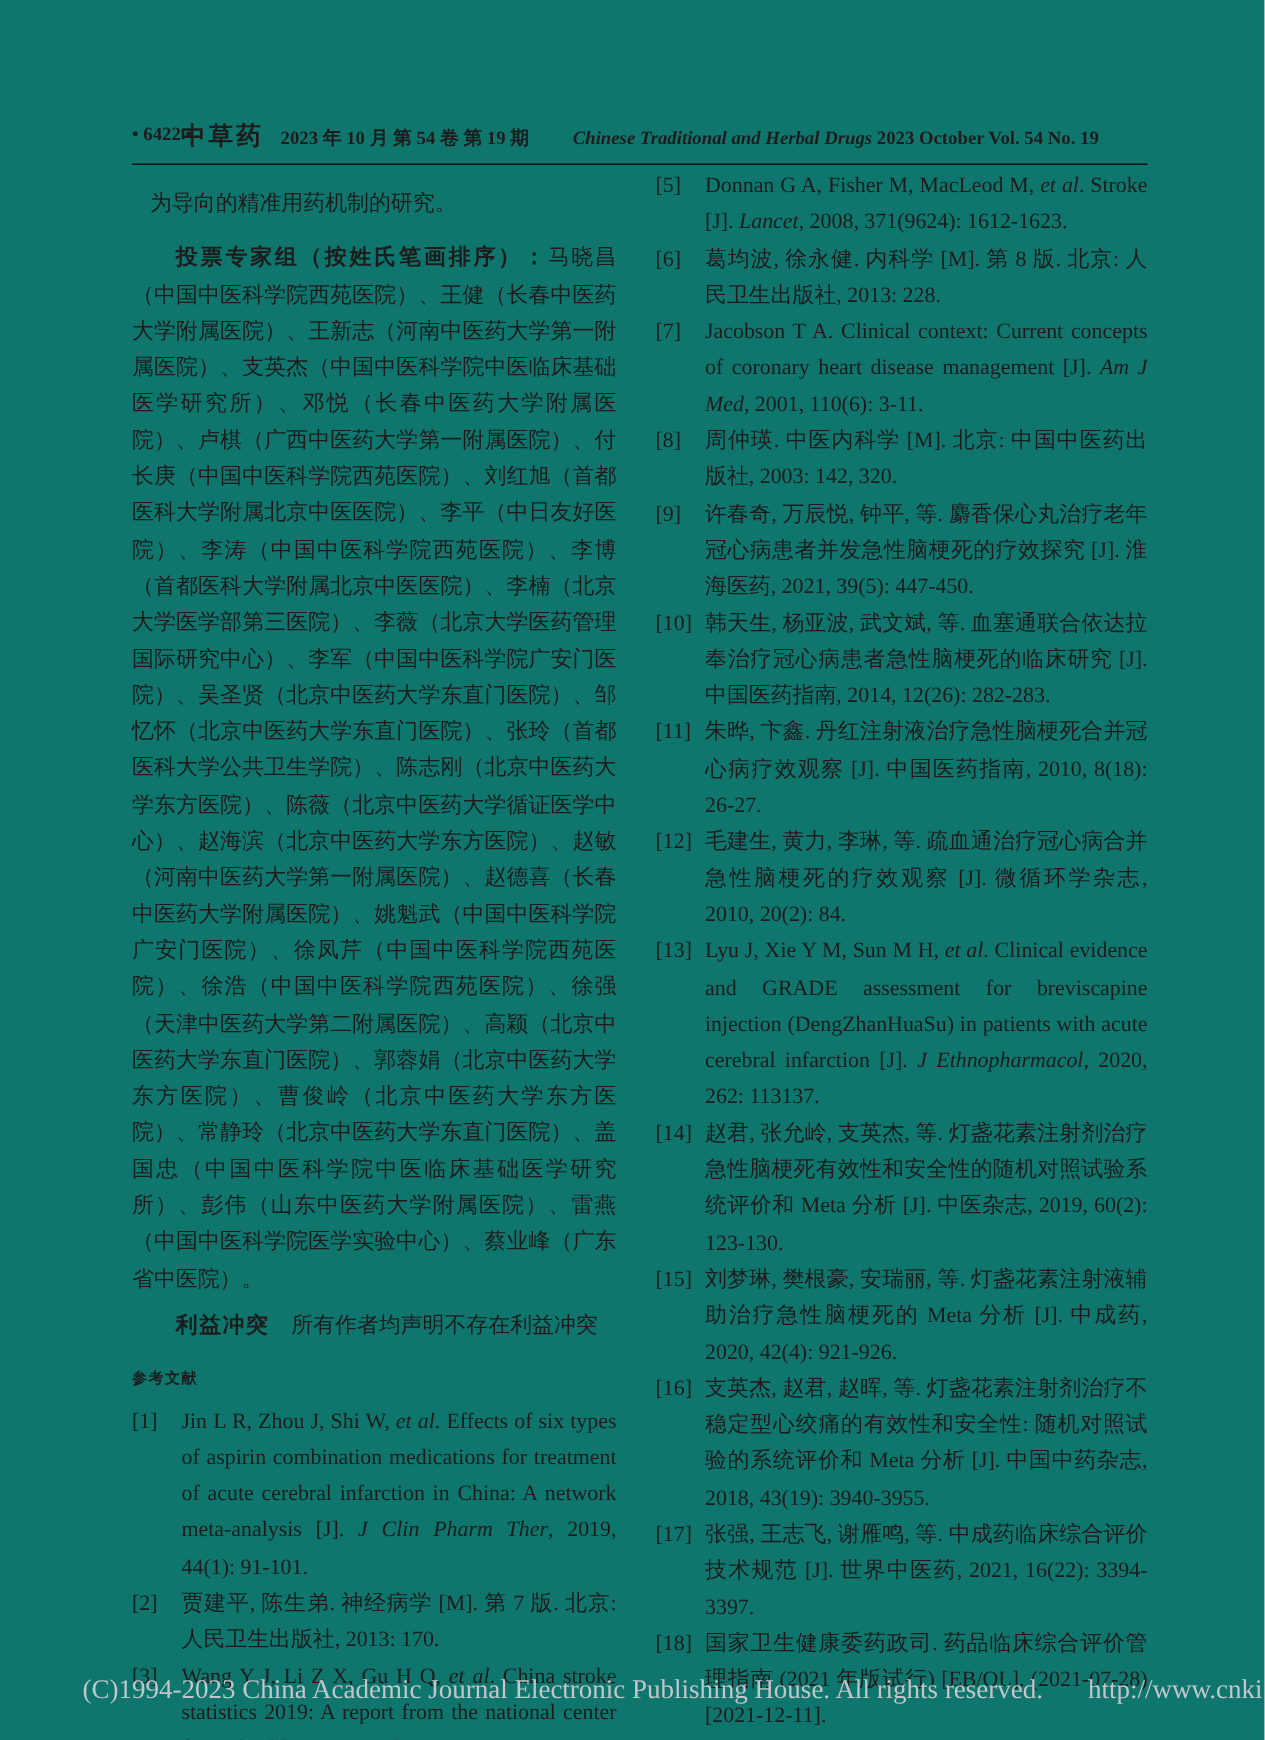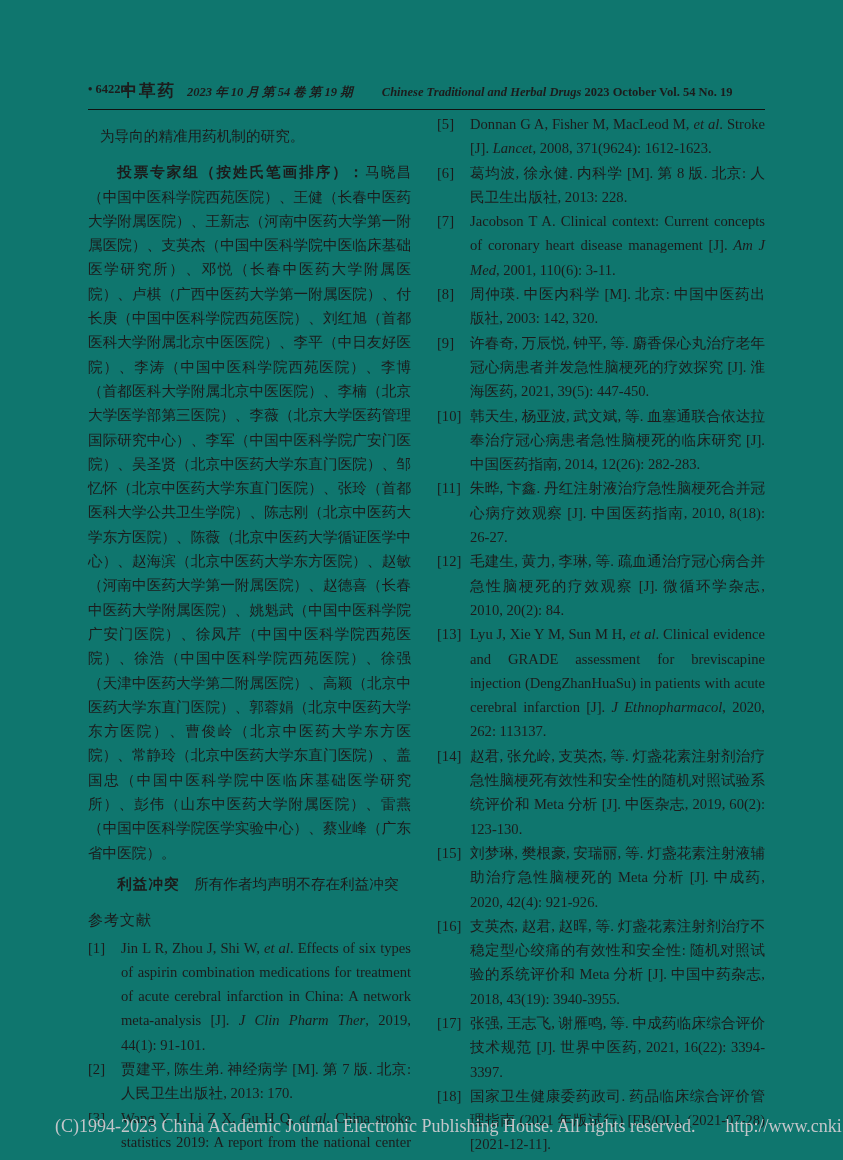--- a/index.html
+++ b/index.html
@@ -9,37 +9,37 @@
     overflow:hidden;
   }
   
   .hdr {
     position:absolute; left:88px; width:677px; top:80px;
     border-bottom:1.6px solid #111; padding-bottom:7px;
     font-size:12.5px; white-space:nowrap; text-align:center;
   }
   .hdr .pn { position:absolute; left:0; top:2px; font-weight:bold; font-size:12.5px; }
   .hdr .logo { font-weight:bold; font-size:16.5px; margin-right:8px; letter-spacing:2px; }
-  .hdr .cnissue { font-weight:bold; font-size:12.5px; margin-right:26px;font-style:italic; }
+  .hdr .cnissue { font-weight:bold; font-size:12.5px; margin-right:26px; }
   .hdr .jen { font-style:italic; font-weight:bold; }
   .hdr .enissue { font-weight:bold; }
   
   .col {
     position:absolute; top:112px; font-size:14.6px; line-height:24.3px;
     text-align:justify;
   }
   .col-left  { left:88px;  width:323px; }
   .col-right { left:437px; width:328px; }
   .lead   { margin:12px; }
   .expert { margin:0; text-indent:2em; }
   .expert b { letter-spacing:1px; }
   .conflict { margin:7px 0 0 0; text-indent:2em; }
   .conflict b { letter-spacing:1px; }
   .conflict span { margin-left:1em; }
-  .refhead { margin:12px 0 3px 0; font-size:15px; font-weight:normal; font-family:"Liberation Sans","DejaVu Sans",sans-serif; letter-spacing:1px; }
+  .refhead { margin:12px 0 3px 0; font-size:10px; font-weight:bold; font-family:"Liberation Sans","DejaVu Sans",sans-serif; letter-spacing:1px; }
   .ref { position:relative; padding-left:33px; }
   .ref .ref-id { position:absolute; left:0; top:0; }
   .ref i { font-style:italic; }
   
   .ftr {
     position:absolute; left:55px; top:1116px; width:760px;
     color:#c3c6ca; font-size:18px; white-space:nowrap;
   }
   .ftr .url { margin-left:30px; }
 </style>

